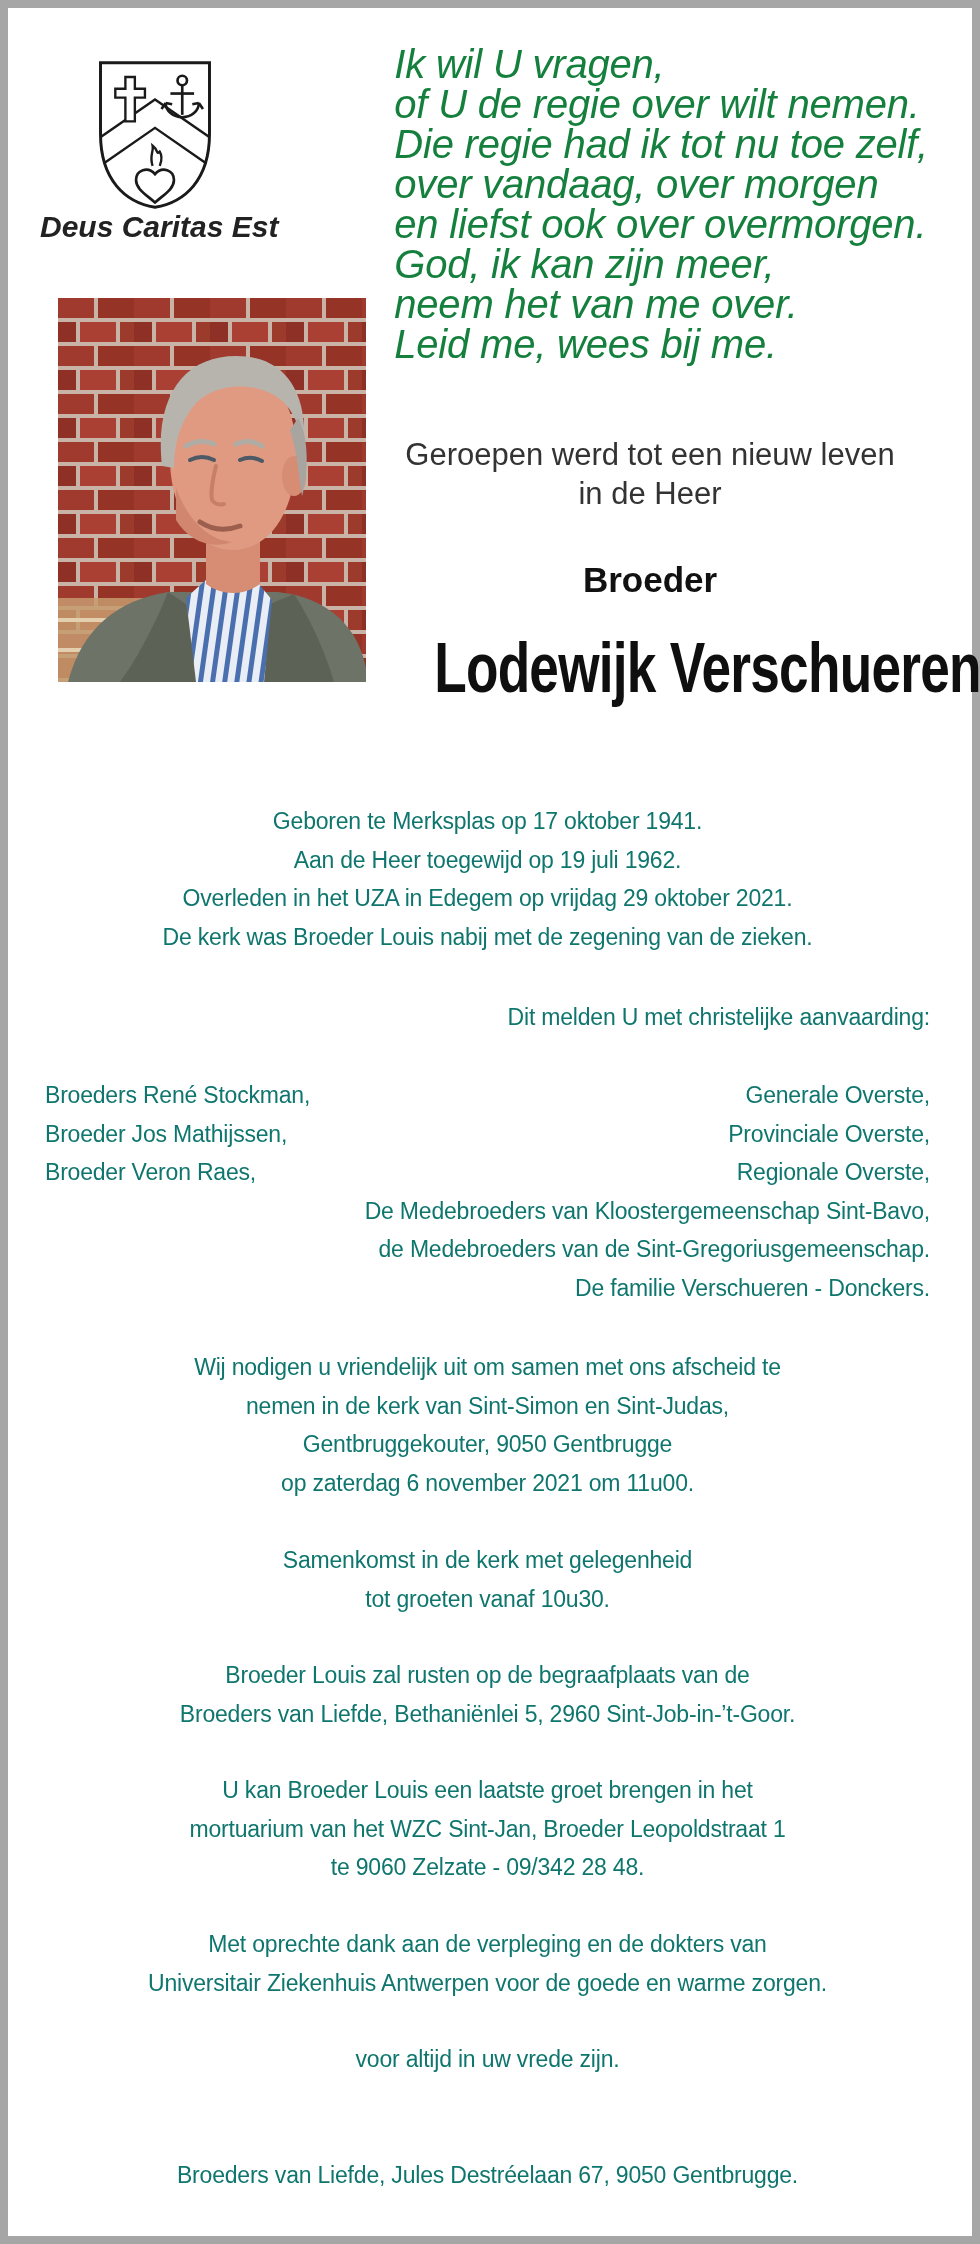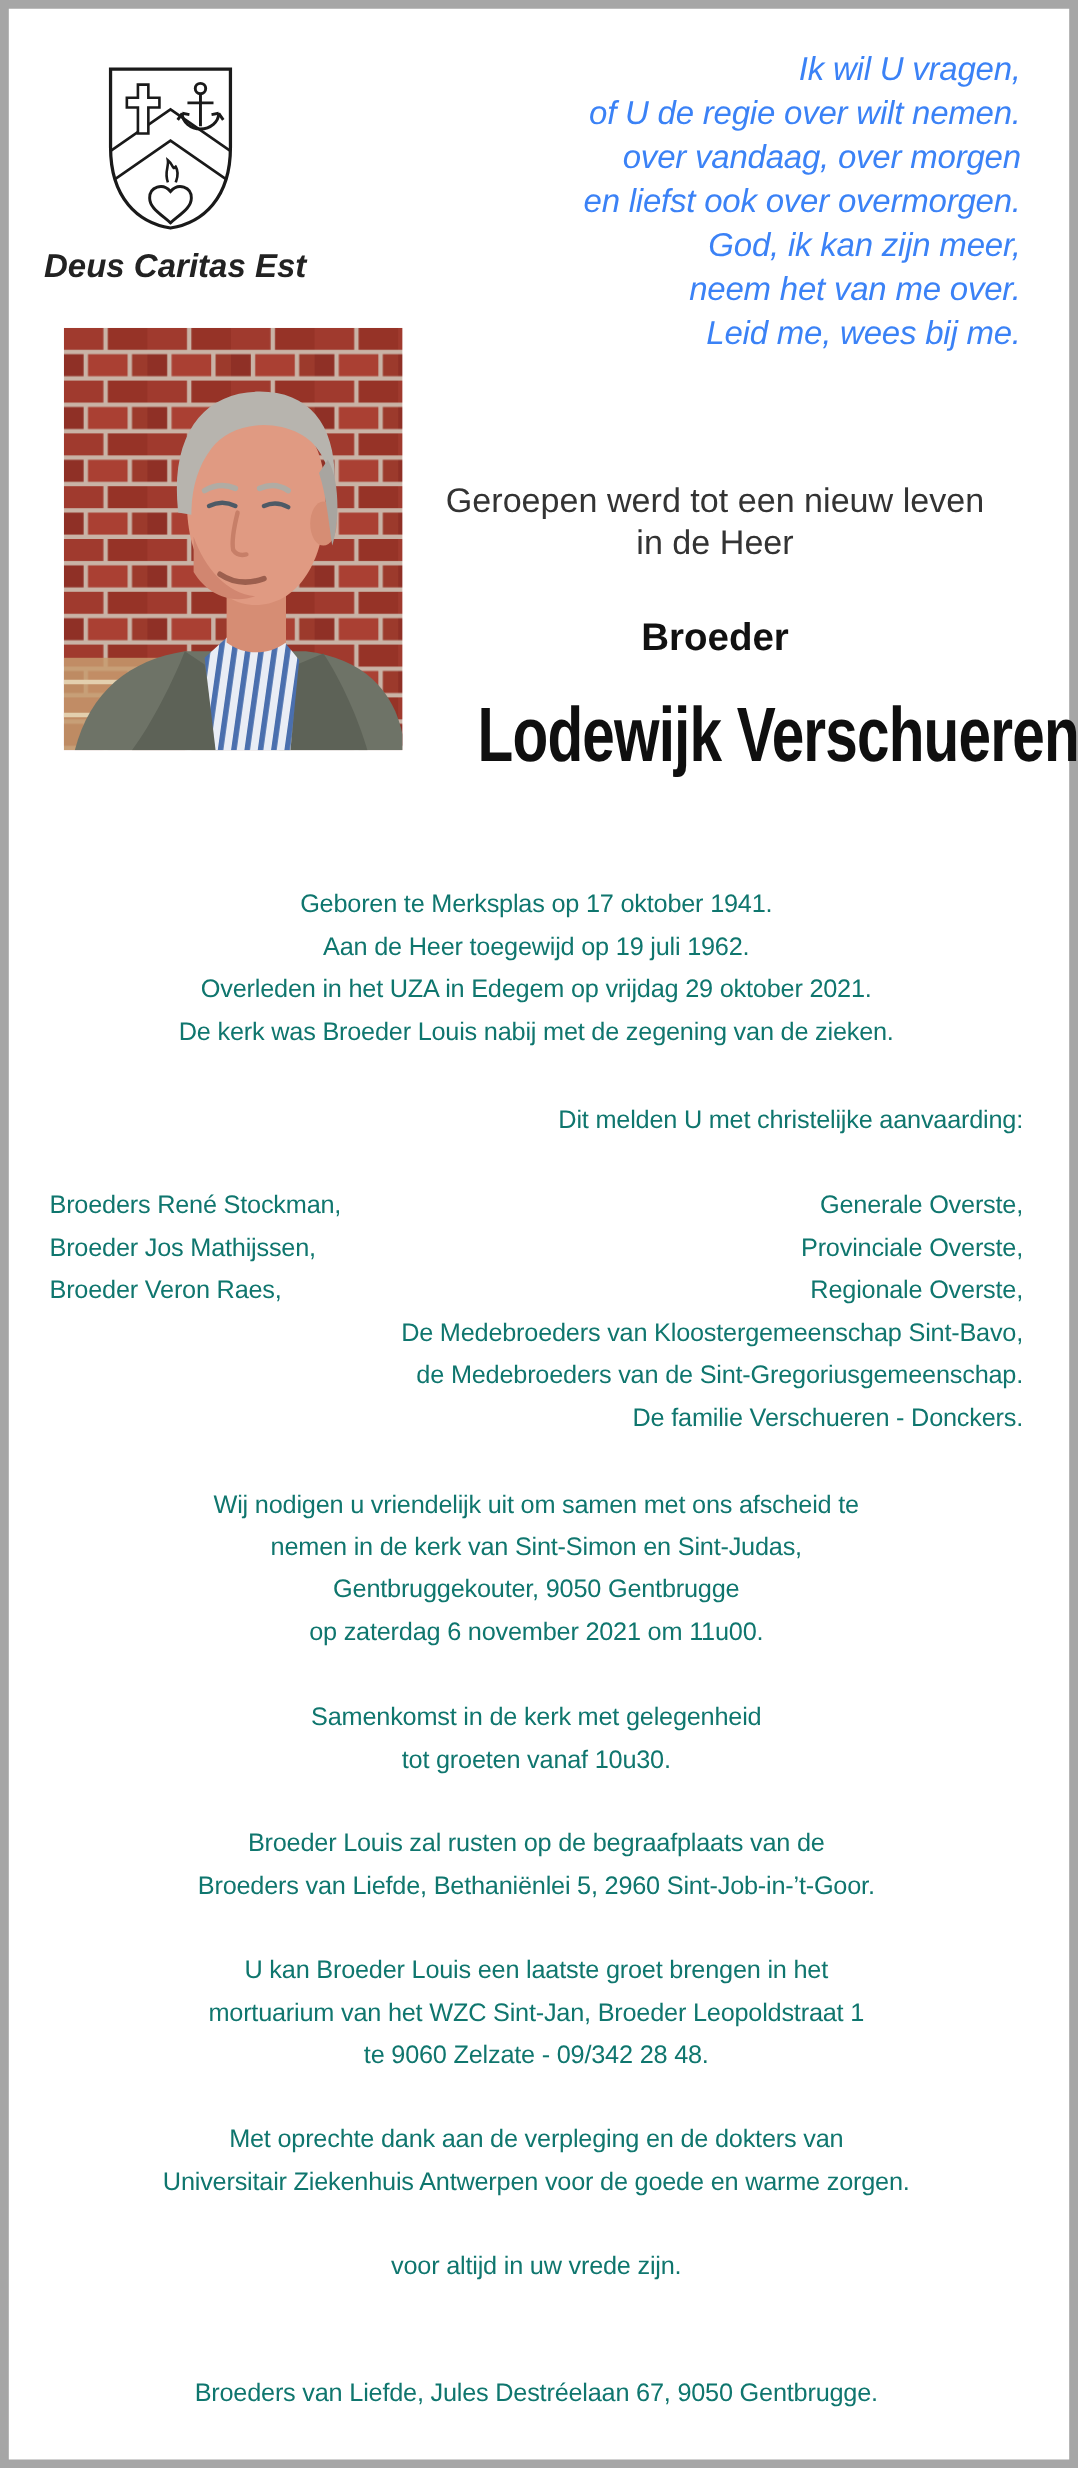--- a/index.html
+++ b/index.html
@@ -5,25 +5,25 @@
   html,body{margin:0;padding:0;background:#e9e9e9;}
   .stage{
     position:relative;width:980px;height:2244px;background:#ffffff;
     box-shadow:inset 0 0 0 8px #a6a6a6;
     font-family:"Liberation Sans","DejaVu Sans",sans-serif;
     color:#2e2e2e;overflow:hidden;margin:0 auto;
   }
   .abs{position:absolute;}
   
   .crest{left:95px;top:58px;width:120px;height:154px;}
-  .motto{left:40px;top:226px;width:225px;text-align:center;
+  .motto{left:40px;top:210px;width:225px;text-align:center;
          font-style:italic;font-weight:600;font-size:30px;color:#222;white-space:nowrap;}
   
-  .poem{right:52px;top:44px;text-align:right;font-style:italic;
-        font-size:30px;line-height:40px;color:#3b82f6;letter-spacing:-0.2px;}
+  .poem{right:52px;top:44px;text-align:left;font-style:italic;
+        font-size:40px;line-height:40px;color:#15803d;letter-spacing:-0.2px;}
   .poem div{white-space:nowrap;}
   
   .photo{left:58px;top:298px;width:308px;height:384px;}
   .photo svg{display:block;width:100%;height:100%;}
   
   .introcol{left:366px;top:0;width:568px;text-align:center;}
   .calling{top:436px;font-size:31px;line-height:38.5px;color:#333;}
   .calling div{white-space:nowrap;}
   .title-broeder{top:560px;font-size:35px;font-weight:bold;color:#111;}
   .deceased-name{top:628px;font-size:70px;font-weight:bold;color:#0f0f0f;
@@ -72,20 +72,21 @@
     <g fill="#ffffff" stroke="#1a1a1a" stroke-width="4.5">
       <path d="M96,182 c -6,-16 2,-24 0,-34 c 10,8 6,16 12,10 c 6,10 2,18 0,24" stroke-width="4"></path>
       <path d="M100,196 c -12,-14 -32,-7 -32,10 c 0,15 16,24 32,38 c 16,-14 32,-23 32,-38 c 0,-17 -20,-24 -32,-10 z"></path>
     </g>
   </svg>
   <div class="abs motto">Deus Caritas Est</div>
 
   <div class="abs poem">
     <div>Ik wil U vragen,</div>
     <div>of U de regie over wilt nemen.</div>
+    <div>Die regie had ik tot nu toe zelf,</div>
     <div>over vandaag, over morgen</div>
     <div>en liefst ook over overmorgen.</div>
     <div>God, ik kan zijn meer,</div>
     <div>neem het van me over.</div>
     <div>Leid me, wees bij me.</div>
   </div>
 
   <div class="abs photo">
     <svg viewBox="0 0 308 384" preserveAspectRatio="none">
       <defs>

